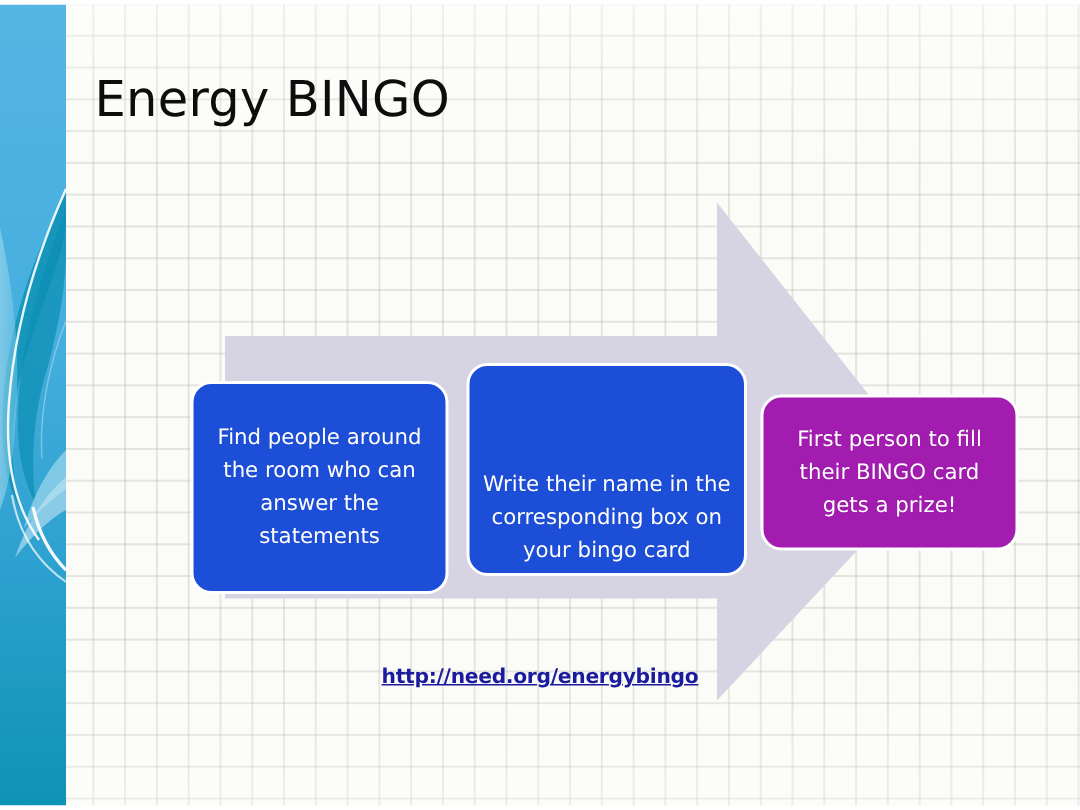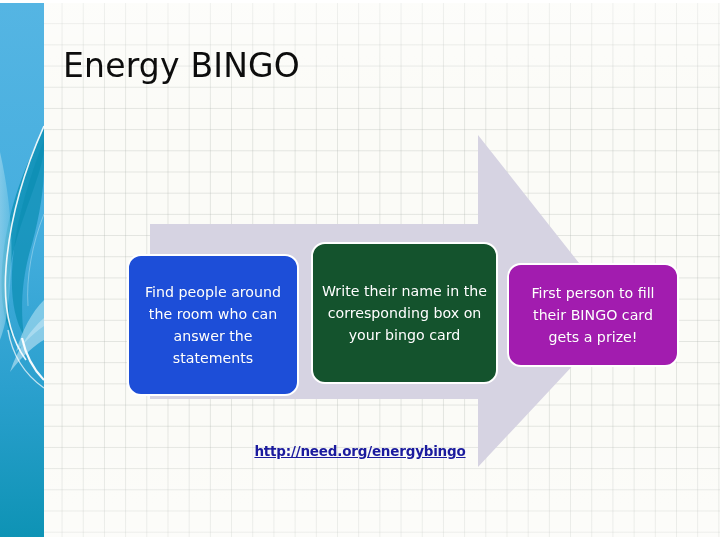--- a/index.html
+++ b/index.html
@@ -173,21 +173,21 @@
   <div class="arrow-layer">
     <svg width="720" height="540" viewBox="0 0 720 540" xmlns="http://www.w3.org/2000/svg">
       <polygon points="150,224 478,224 478,135 620,315 478,467 478,399 150,399" fill="#D6D3E2"></polygon>
     </svg>
   </div>
 
   <div class="box" id="box-1" style="background:#1d4ed8;margin-top:12px;">
     <span>Find people around the room who can answer the statements</span>
   </div>
 
-  <div class="box" id="box-2" style="background:#14532d;">
+  <div class="box" id="box-2" style="background:#1d4ed8;align-items:flex-end;">
     <span>Write their name in the corresponding box on your bingo card</span>
   </div>
 
   <div class="box" id="box-3" style="background:#a21caf;">
     <span>First person to fill their BINGO card gets a prize!</span>
   </div>
 
   <div class="url-link">http://need.org/energybingo</div>
 
 </div>

